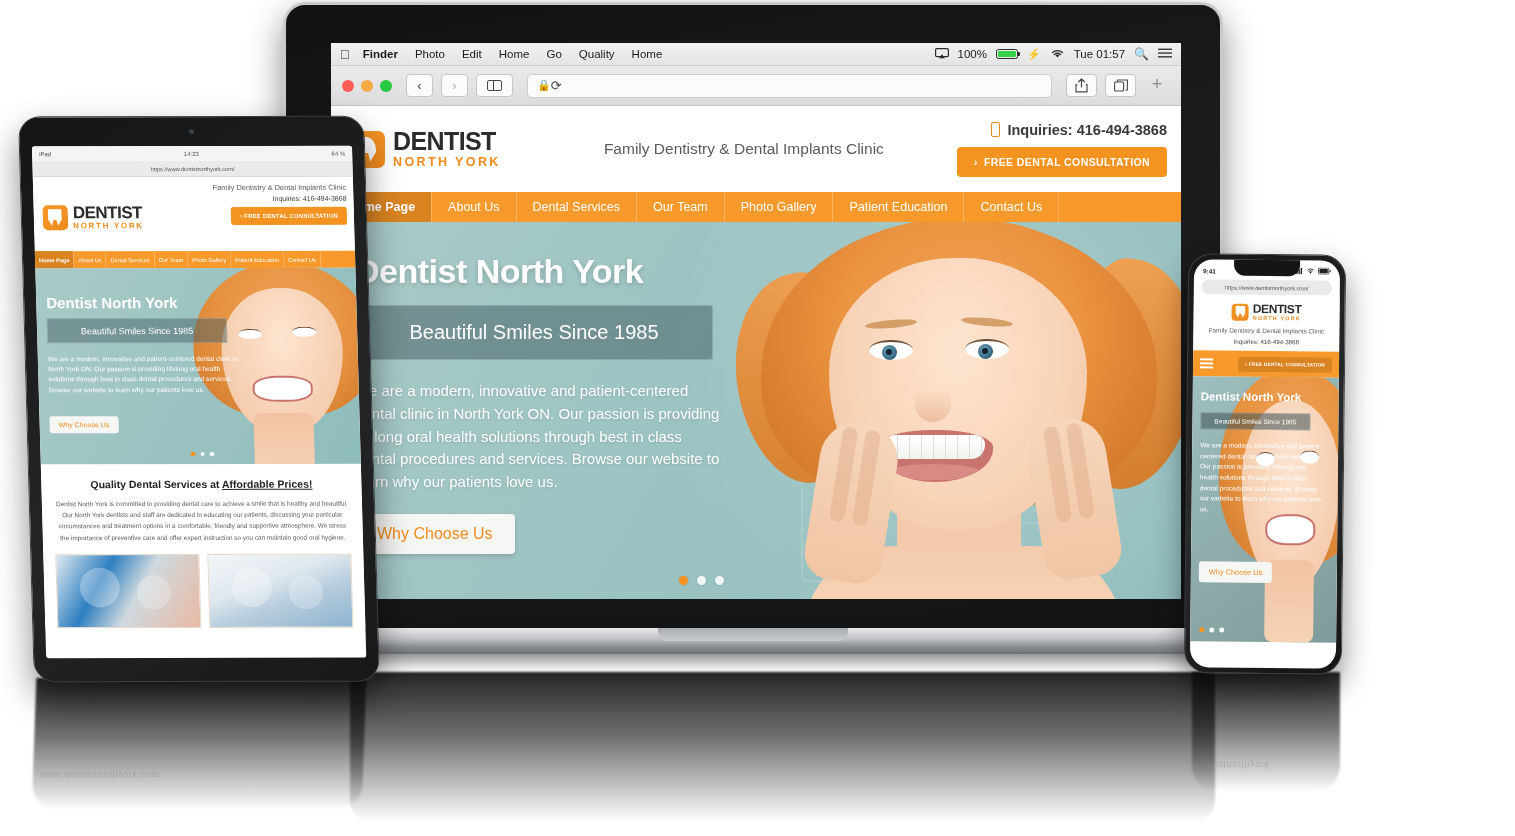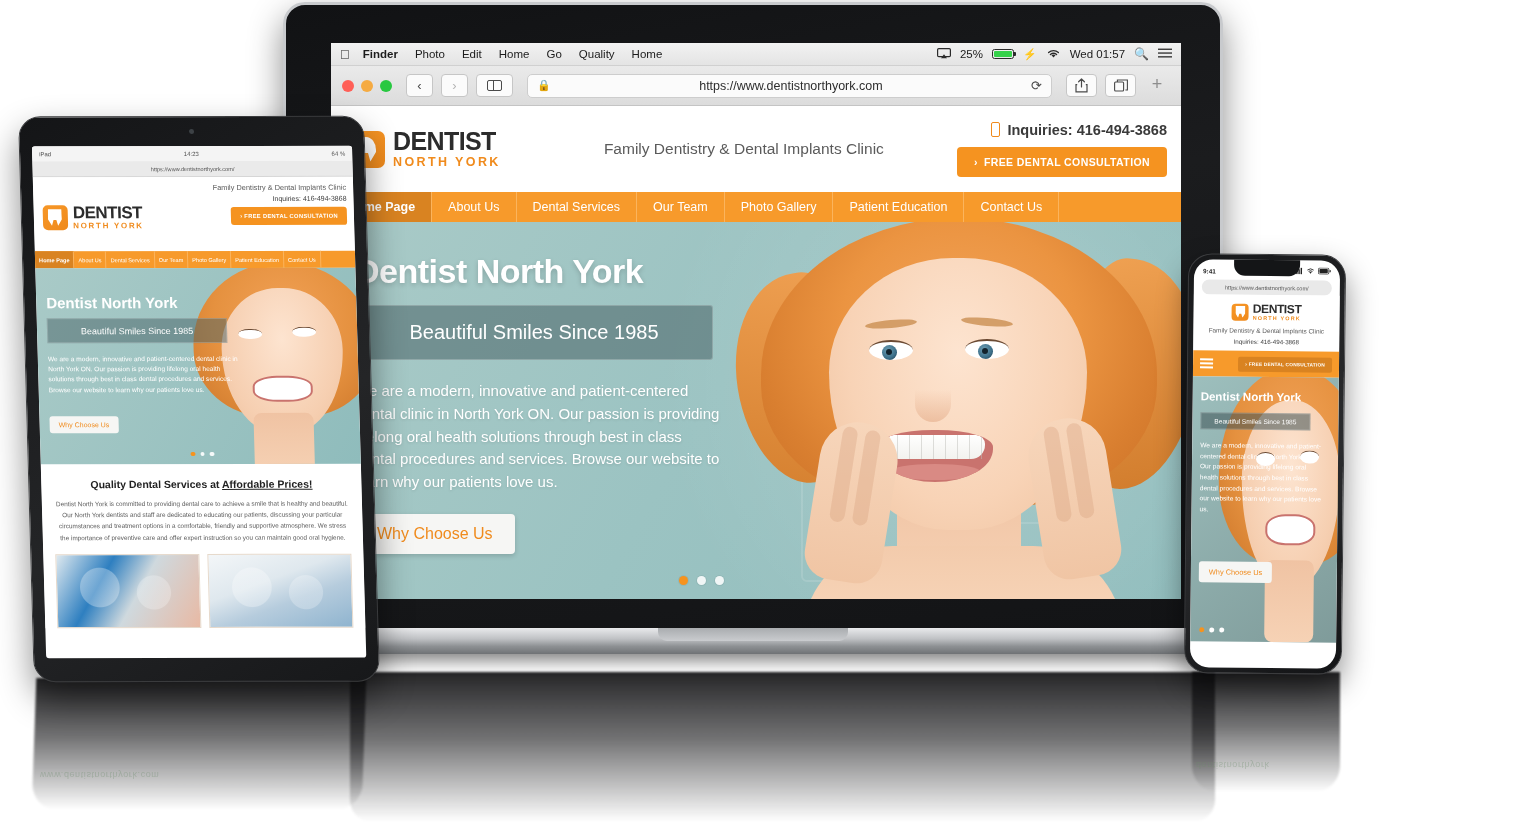--- a/index.html
+++ b/index.html
@@ -416,33 +416,33 @@
           <span class="mi">Quality</span>
           <span class="mi">Home</span>
           <span class="spacer"></span>
           <span class="right">
             <span>
               <svg width="14" height="11" viewBox="0 0 14 11">
                   <rect x="0.6" y="0.6" width="12.8" height="8" rx="1.2" fill="none" stroke="#2b2b2b" stroke-width="1.2"></rect>
                   <path d="M7 6.2l3 4H4z" fill="#2b2b2b"></path>
                 </svg>
             </span>
-            <span style="font-size:11.5px">25%</span>
+            <span style="font-size:11.5px">100%</span>
             <span class="batt-shell">
                 <span class="batt-fill"></span>
               </span>
             <span style="font-size:11px">⚡</span>
             <span>
               <svg width="15" height="11" viewBox="0 0 15 11">
                   <path d="M7.5 9.6l-2-2.3a3.1 3.1 0 014 0z" fill="#2b2b2b"></path>
                   <path d="M2.6 4.6a7.3 7.3 0 019.8 0" fill="none" stroke="#2b2b2b" stroke-width="1.3" stroke-linecap="round"></path>
                   <path d="M4.4 6.6a4.8 4.8 0 016.2 0" fill="none" stroke="#2b2b2b" stroke-width="1.3" stroke-linecap="round"></path>
                 </svg>
             </span>
-            <span style="font-size:11.5px">Wed 01:57</span>
+            <span style="font-size:11.5px">Tue 01:57</span>
             <span style="font-size:12px">🔍</span>
             <span>
               <svg width="14" height="11" viewBox="0 0 14 11">
                   <g fill="#2b2b2b">
                     <rect y="0.6" width="14" height="1.3"></rect>
                     <rect y="4.4" width="14" height="1.3"></rect>
                     <rect y="8.2" width="14" height="1.3"></rect>
                   </g>
                 </svg>
             </span>
@@ -455,21 +455,20 @@
             <span class="tl-dot tl-yellow"></span>
             <span class="tl-dot tl-green"></span>
           </span>
           <span class="navbtn">‹</span>
           <span class="navbtn dim">›</span>
           <span class="navbtn wide">
               <span class="sidebar-glyph"></span>
             </span>
           <span id="urlfield">
             <span class="lockico">🔒</span>
-            <span class="urltext">https://www.dentistnorthyork.com</span>
             <span class="reload">⟳</span>
           </span>
           <span class="sqbtn">
             <svg width="13" height="15" viewBox="0 0 13 15">
                 <path d="M6.5 1v8M3.6 3.8L6.5 1l2.9 2.8" fill="none" stroke="#4a4a4a" stroke-width="1.2" stroke-linecap="round" stroke-linejoin="round"></path>
                 <path d="M2.2 6.6H1v7.2h11V6.6h-1.2" fill="none" stroke="#4a4a4a" stroke-width="1.2"></path>
               </svg>
           </span>
           <span class="sqbtn">
             <svg width="14" height="13" viewBox="0 0 14 13">

